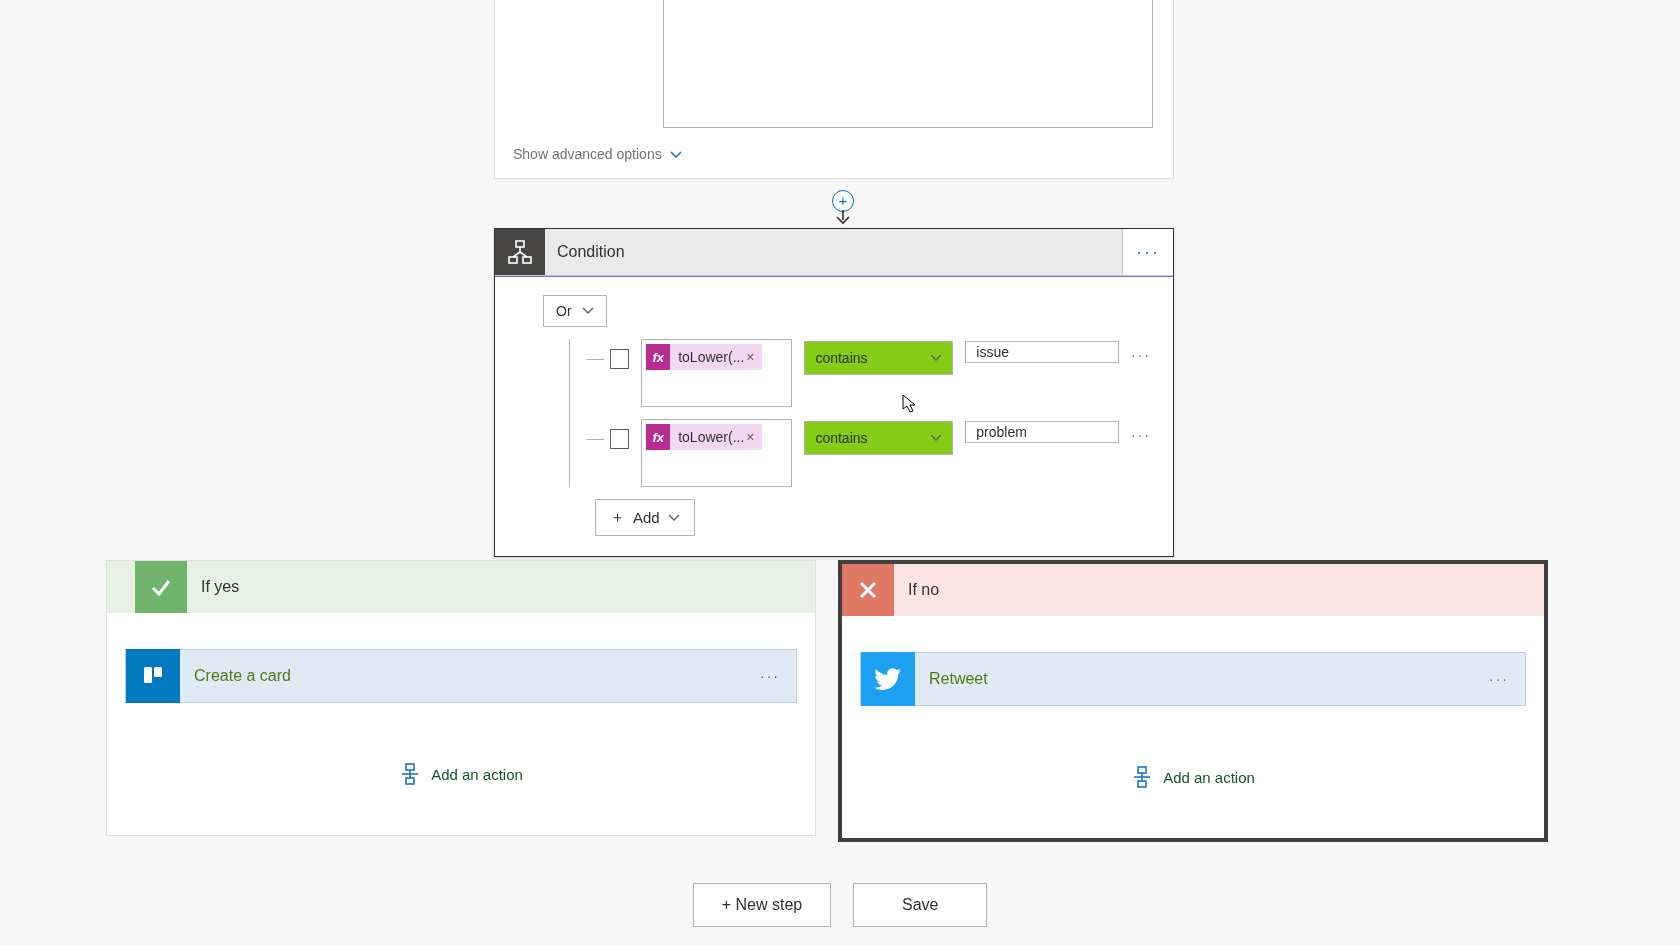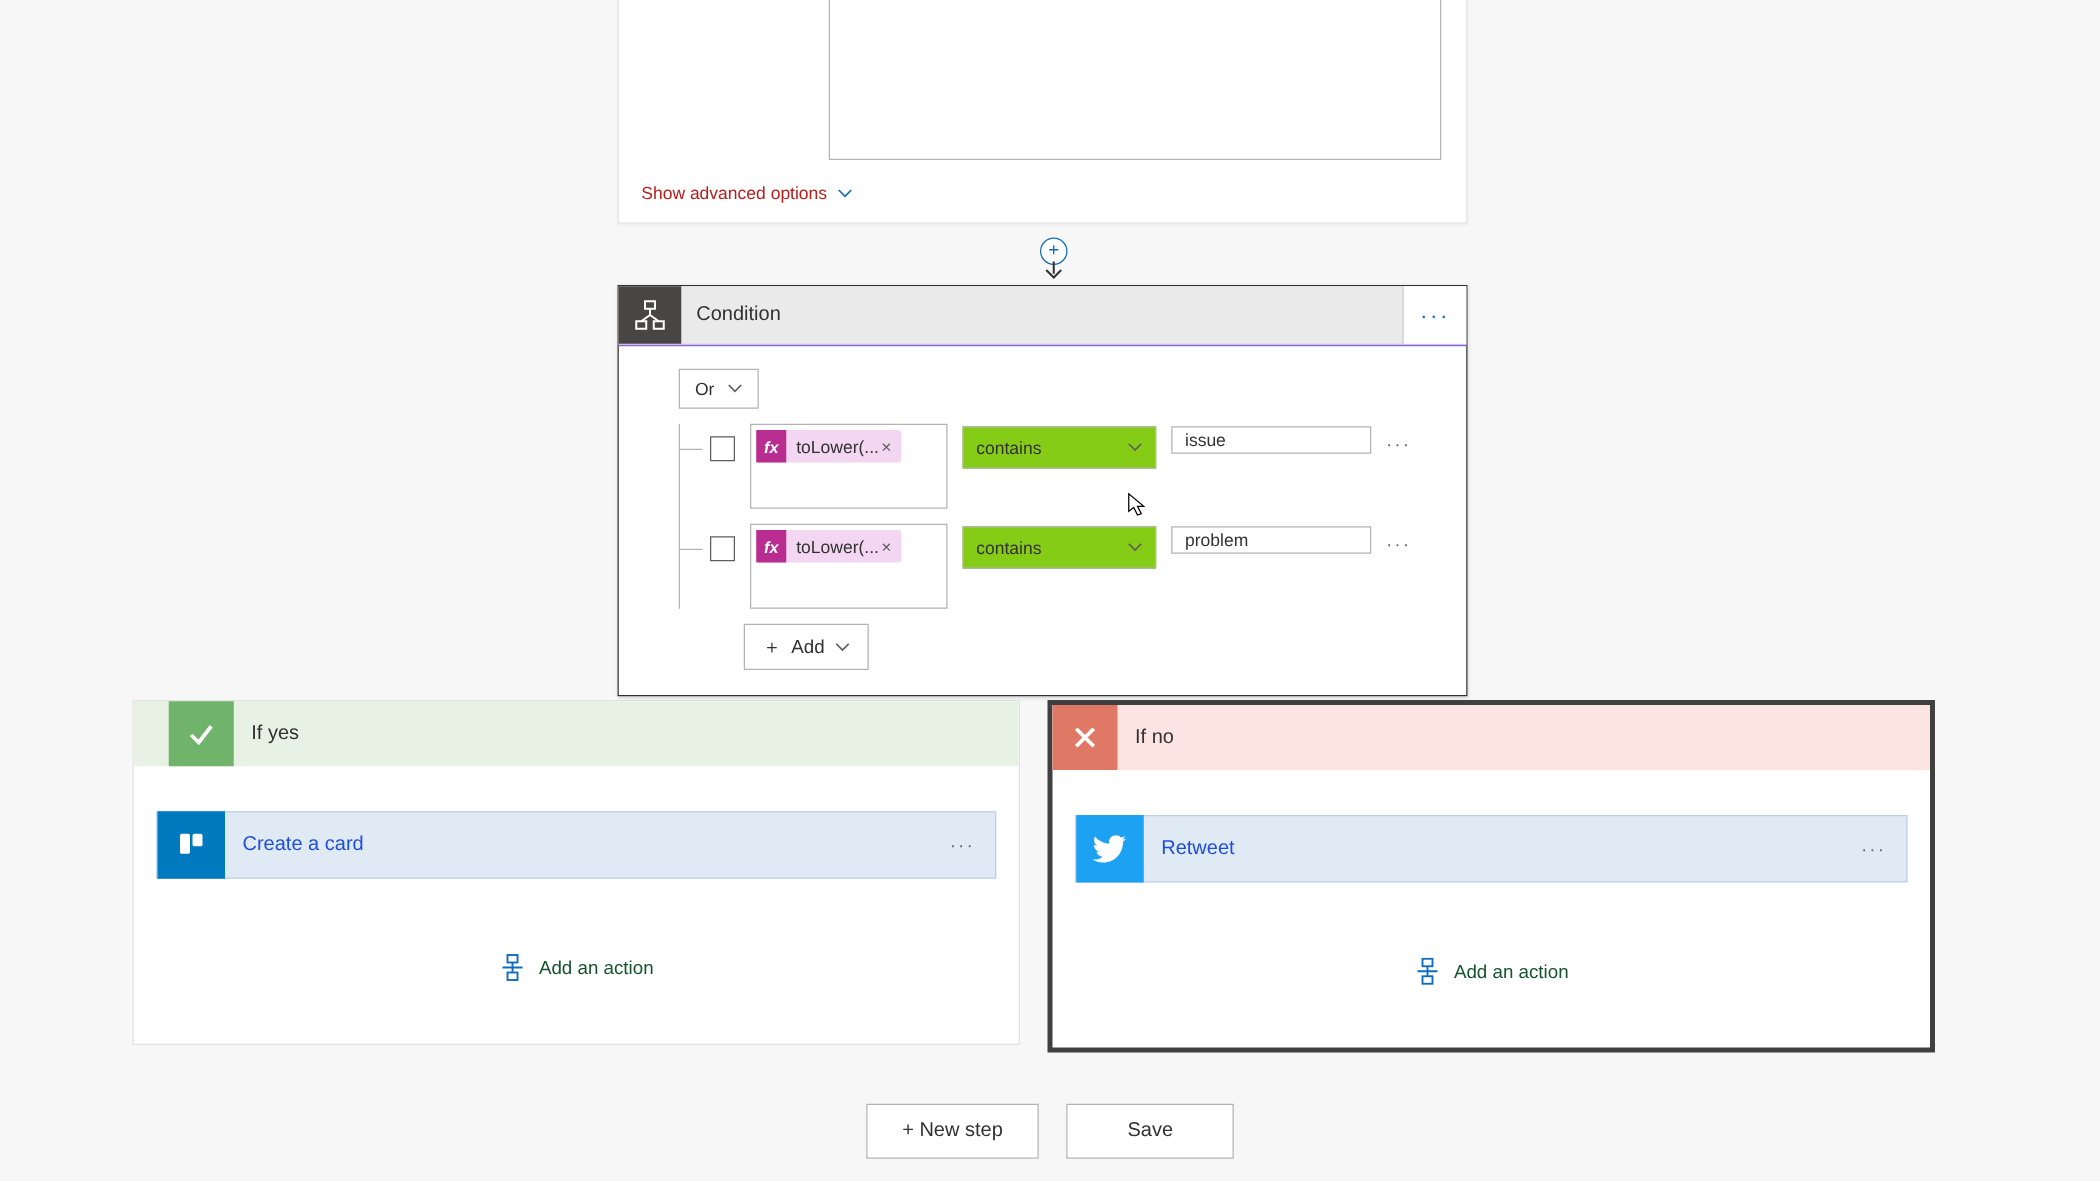--- a/index.html
+++ b/index.html
@@ -61,21 +61,21 @@
     font-size: 14px;
   }
   .token-x {
     padding: 0 8px 0 2px;
     color: #605e5c;
     cursor: pointer;
     font-size: 14px;
   }
   .show-advanced {
     margin-top: 18px;
-    color: #b91c1c;
+    color: #737373;
     font-size: 14px;
     cursor: pointer;
     display: inline-flex;
     align-items: center;
     gap: 8px;
   }
   .chev-down {
     display: inline-block;
   }
 
@@ -155,21 +155,22 @@
     gap: 10px;
     border: 1px solid #b3b3b3;
     background: #fff;
     padding: 7px 12px;
     font-size: 14px;
     cursor: pointer;
   }
   .cond-rows {
     margin-top: 12px;
     border-left: 1px solid #b3b3b3;
-    padding-left: 0;
+    margin-left: 26px;
+    padding-left: 16px;
   }
   .cond-row {
     display: flex;
     align-items: flex-start;
     gap: 12px;
     margin-bottom: 12px;
     position: relative;
   }
   .cond-row::before {
     content: "";
@@ -293,21 +294,21 @@
   .action-icon {
     width: 54px; height: 54px;
     display: flex; align-items: center; justify-content: center;
   }
   .trello-icon { background: #0079bf; }
   .twitter-icon { background: #1da1f2; }
   .action-title {
     flex: 1;
     padding: 0 14px;
     font-size: 16px;
-    color: #1d4ed8;
+    color: #4d7c0f;
   }
   .action-menu {
     padding: 0 16px;
     color: #605e5c;
     letter-spacing: 2px;
     cursor: pointer;
   }
   .add-action-link {
     color: #14532d;
     font-size: 15px;

